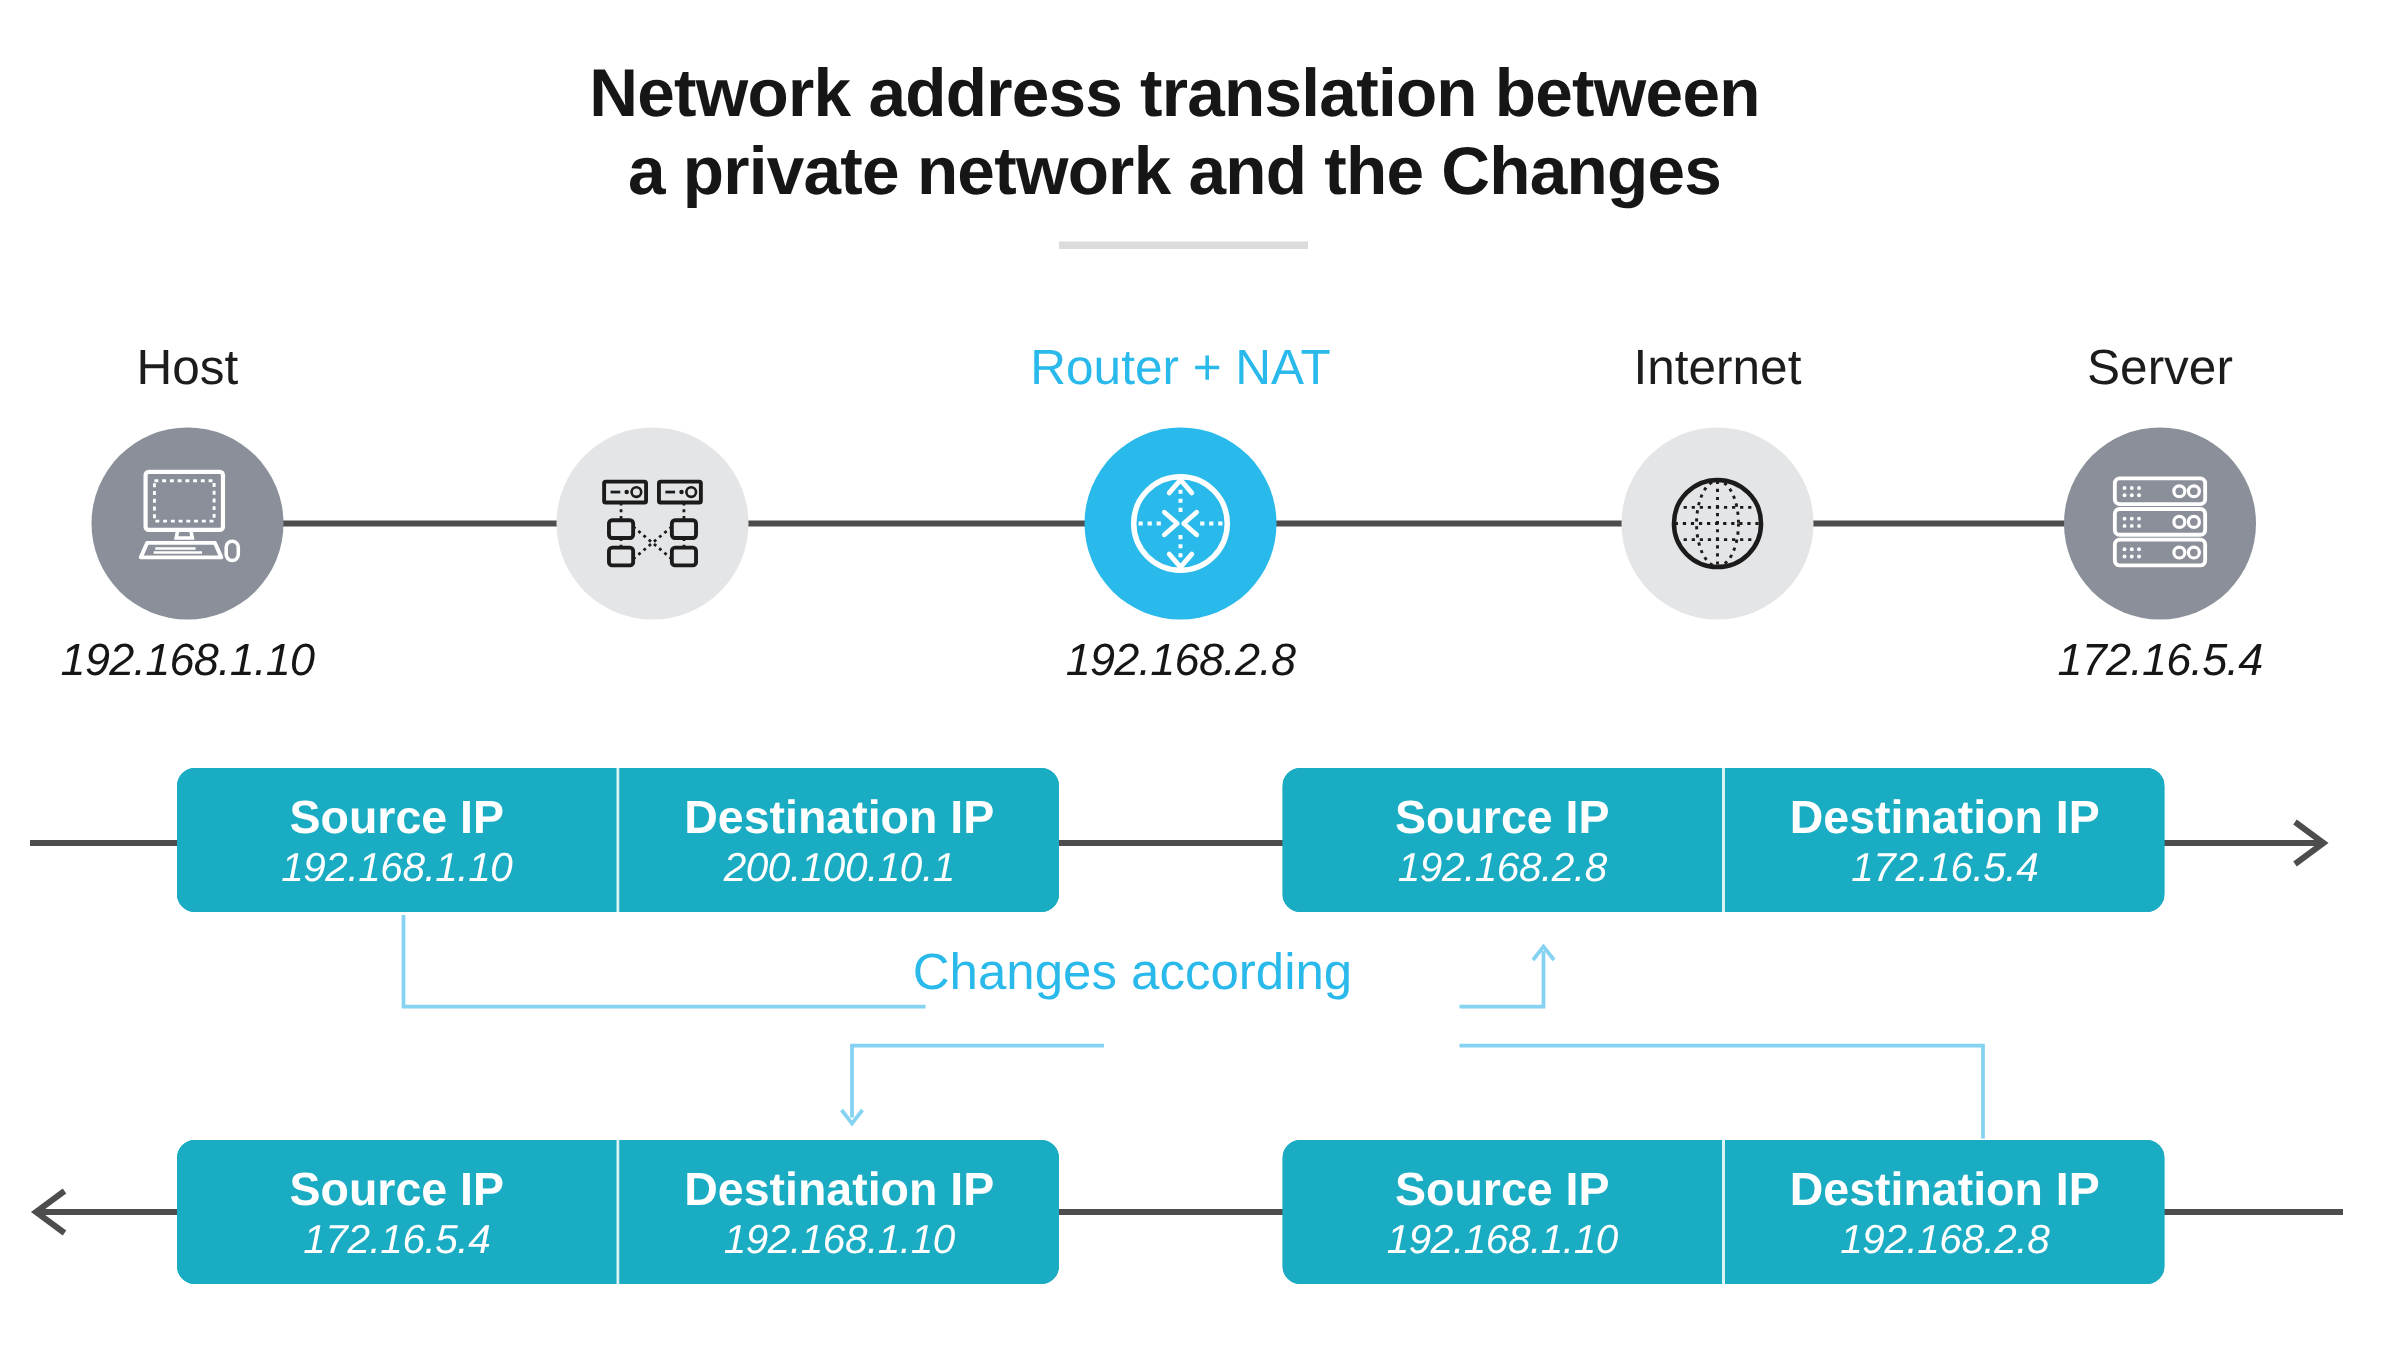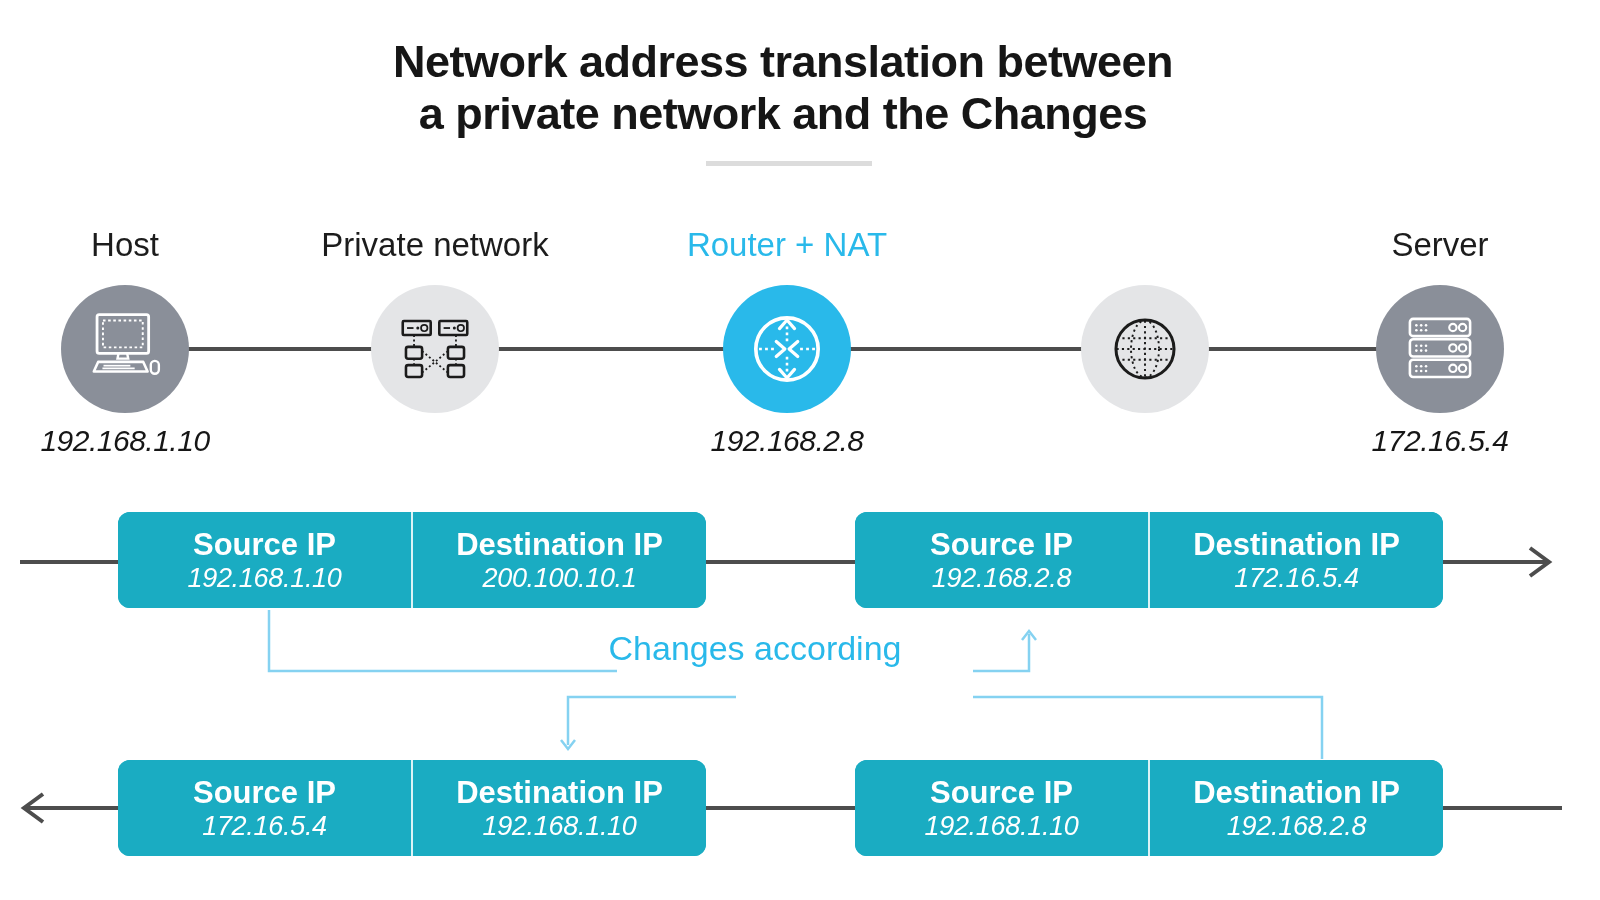--- a/index.html
+++ b/index.html
@@ -95,21 +95,20 @@
       <rect x="19.5" y="13.5" width="37" height="25" stroke="#fff" stroke-width="1.8" stroke-dasharray="2.4 2.4"></rect>
       <path d="M34 44 L33 49 H43 L42 44" stroke="#fff" stroke-width="2.2"></path>
       <path d="M15 52 H57 L61 61 H11 Z" stroke="#fff" stroke-width="2.4" stroke-linejoin="round"></path>
       <path d="M20 55.5 H45" stroke="#fff" stroke-width="1.6"></path>
       <path d="M19 58 H49" stroke="#fff" stroke-width="1.6"></path>
       <rect x="64" y="51" width="7.5" height="12" rx="3.7" stroke="#fff" stroke-width="2.2"></rect>
     </svg>
   </div>
   <div class="node-ip" style="left:125px;">192.168.1.10</div>
 
-  <div class="node-label" style="left:435px;">Private network</div>
   <div class="node-circle light" style="left:371px;">
     <svg width="86" height="86" viewBox="0 0 80 80" fill="none">
       <rect x="10" y="14" width="26" height="13" rx="1" stroke="#1b1b1b" stroke-width="2.4"></rect>
       <path d="M14 20.5 H20" stroke="#1b1b1b" stroke-width="1.7"></path>
       <circle cx="24" cy="20.5" r="1.4" fill="#1b1b1b"></circle>
       <circle cx="30" cy="20.5" r="3" stroke="#1b1b1b" stroke-width="1.6"></circle>
       <rect x="44" y="14" width="26" height="13" rx="1" stroke="#1b1b1b" stroke-width="2.4"></rect>
       <path d="M48 20.5 H54" stroke="#1b1b1b" stroke-width="1.7"></path>
       <circle cx="58" cy="20.5" r="1.4" fill="#1b1b1b"></circle>
       <circle cx="64" cy="20.5" r="3" stroke="#1b1b1b" stroke-width="1.6"></circle>
@@ -131,20 +130,21 @@
       <polyline points="33,59 40,67 47,59" stroke="#fff" stroke-width="3" stroke-linecap="round" stroke-linejoin="round"></polyline>
       <path d="M40 61 V45" stroke="#fff" stroke-width="2.4" stroke-dasharray="2.6 3"></path>
       <polyline points="30,33 38,40 30,47" stroke="#fff" stroke-width="3" stroke-linecap="round" stroke-linejoin="round"></polyline>
       <path d="M14 40 H29" stroke="#fff" stroke-width="2.4" stroke-dasharray="2.6 3"></path>
       <polyline points="50,33 42,40 50,47" stroke="#fff" stroke-width="3" stroke-linecap="round" stroke-linejoin="round"></polyline>
       <path d="M66 40 H51" stroke="#fff" stroke-width="2.4" stroke-dasharray="2.6 3"></path>
     </svg>
   </div>
   <div class="node-ip" style="left:787px;">192.168.2.8</div>
 
+  <div class="node-label" style="left:1145px;">Internet</div>
   <div class="node-circle light" style="left:1081px;">
     <svg width="86" height="86" viewBox="0 0 80 80" fill="none">
       <circle cx="40" cy="40" r="27" stroke="#1b1b1b" stroke-width="2.8"></circle>
       <path d="M19 30 H61" stroke="#1b1b1b" stroke-width="1.8" stroke-dasharray="2 3"></path>
       <path d="M13.5 40 H66.5" stroke="#1b1b1b" stroke-width="1.8" stroke-dasharray="2 3"></path>
       <path d="M19 50 H61" stroke="#1b1b1b" stroke-width="1.8" stroke-dasharray="2 3"></path>
       <ellipse cx="40" cy="40" rx="13" ry="26.5" stroke="#1b1b1b" stroke-width="1.8" stroke-dasharray="2 3"></ellipse>
       <path d="M40 13.5 V66.5" stroke="#1b1b1b" stroke-width="1.8" stroke-dasharray="2 3"></path>
     </svg>
   </div>

